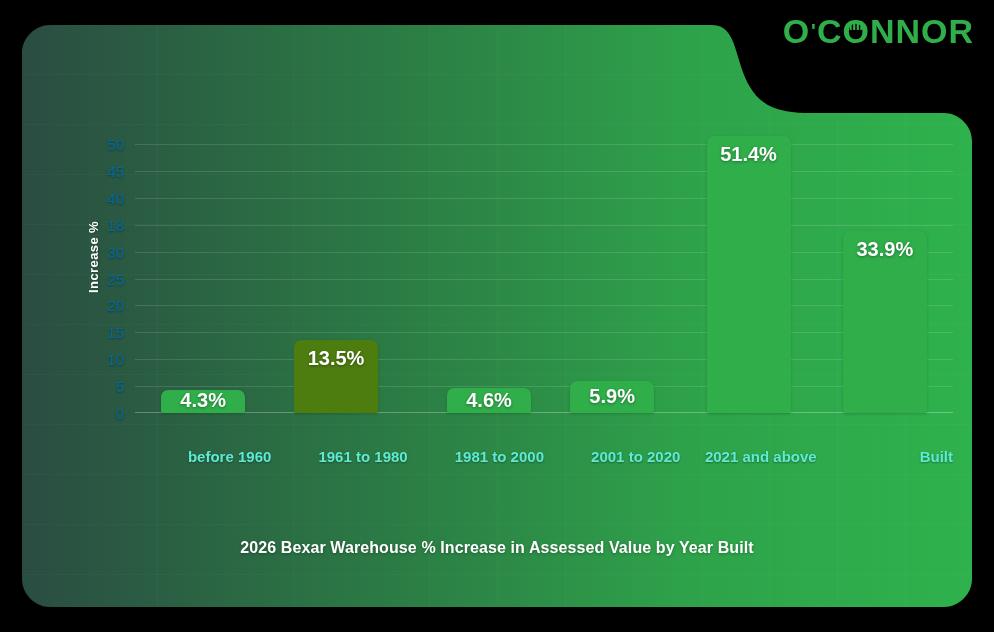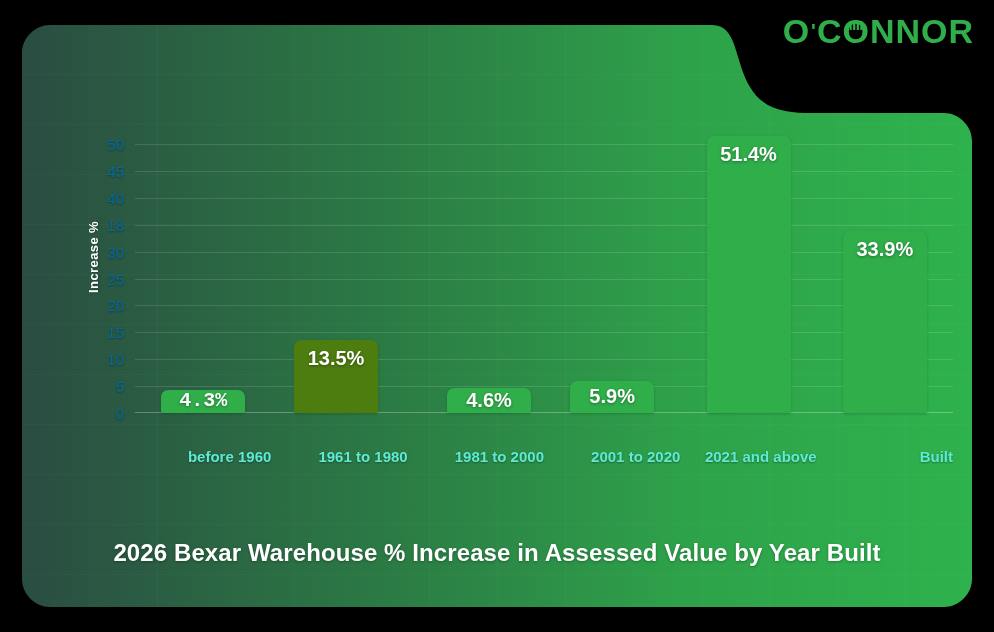--- a/index.html
+++ b/index.html
@@ -166,21 +166,21 @@
   }
 
   
   .chart-title {
     position: absolute;
     left: 0;
     right: 0;
     top: 514px;  
     text-align: center;
     color: #ffffff;
-    font-size: 24px;
+    font-size: 16px;
     font-weight: 700;
     letter-spacing: 0.1px;
     text-shadow: 0 1px 3px rgba(0,0,0,0.3);
   }
 </style>
 </head>
 <body>
 
 <div id="root">
 
@@ -246,21 +246,21 @@
           <div class="gridline" style="top: 107.6px;"></div>
           <div class="ytick" style="top: 107.6px;">30</div>
           <div class="gridline" style="top: 80.7px;"></div>
           <div class="ytick" style="top: 80.7px;">18</div>
           <div class="gridline" style="top: 53.8px;"></div>
           <div class="ytick" style="top: 53.8px;">40</div>
           <div class="gridline" style="top: 26.9px;"></div>
           <div class="ytick" style="top: 26.9px;">45</div>
           <div class="gridline" style="top: 0px;"></div>
           <div class="ytick" style="top: 0px;">50</div>
-          <div class="bar" style="left: 26.1667px; width: 84px; height: 23.134px; background: rgb(47, 174, 74); font-family: Liberation Mono, monospace;">
+          <div class="bar" style="left: 26.1667px; width: 84px; height: 23.134px; background: rgb(47, 174, 74);">
             <div class="bar-label low">4.3%</div>
           </div>
           <div class="bar" style="left: 159px; width: 84px; height: 72.63px; background: #4d7c0f;">
             <div class="bar-label">13.5%</div>
           </div>
           <div class="bar" style="left: 312px; width: 84px; height: 24.748px; background: rgb(47, 174, 74);">
             <div class="bar-label low">4.6%</div>
           </div>
           <div class="bar" style="left: 435.167px; width: 84px; height: 31.742px; background: rgb(47, 174, 74);">
             <div class="bar-label low">5.9%</div>

